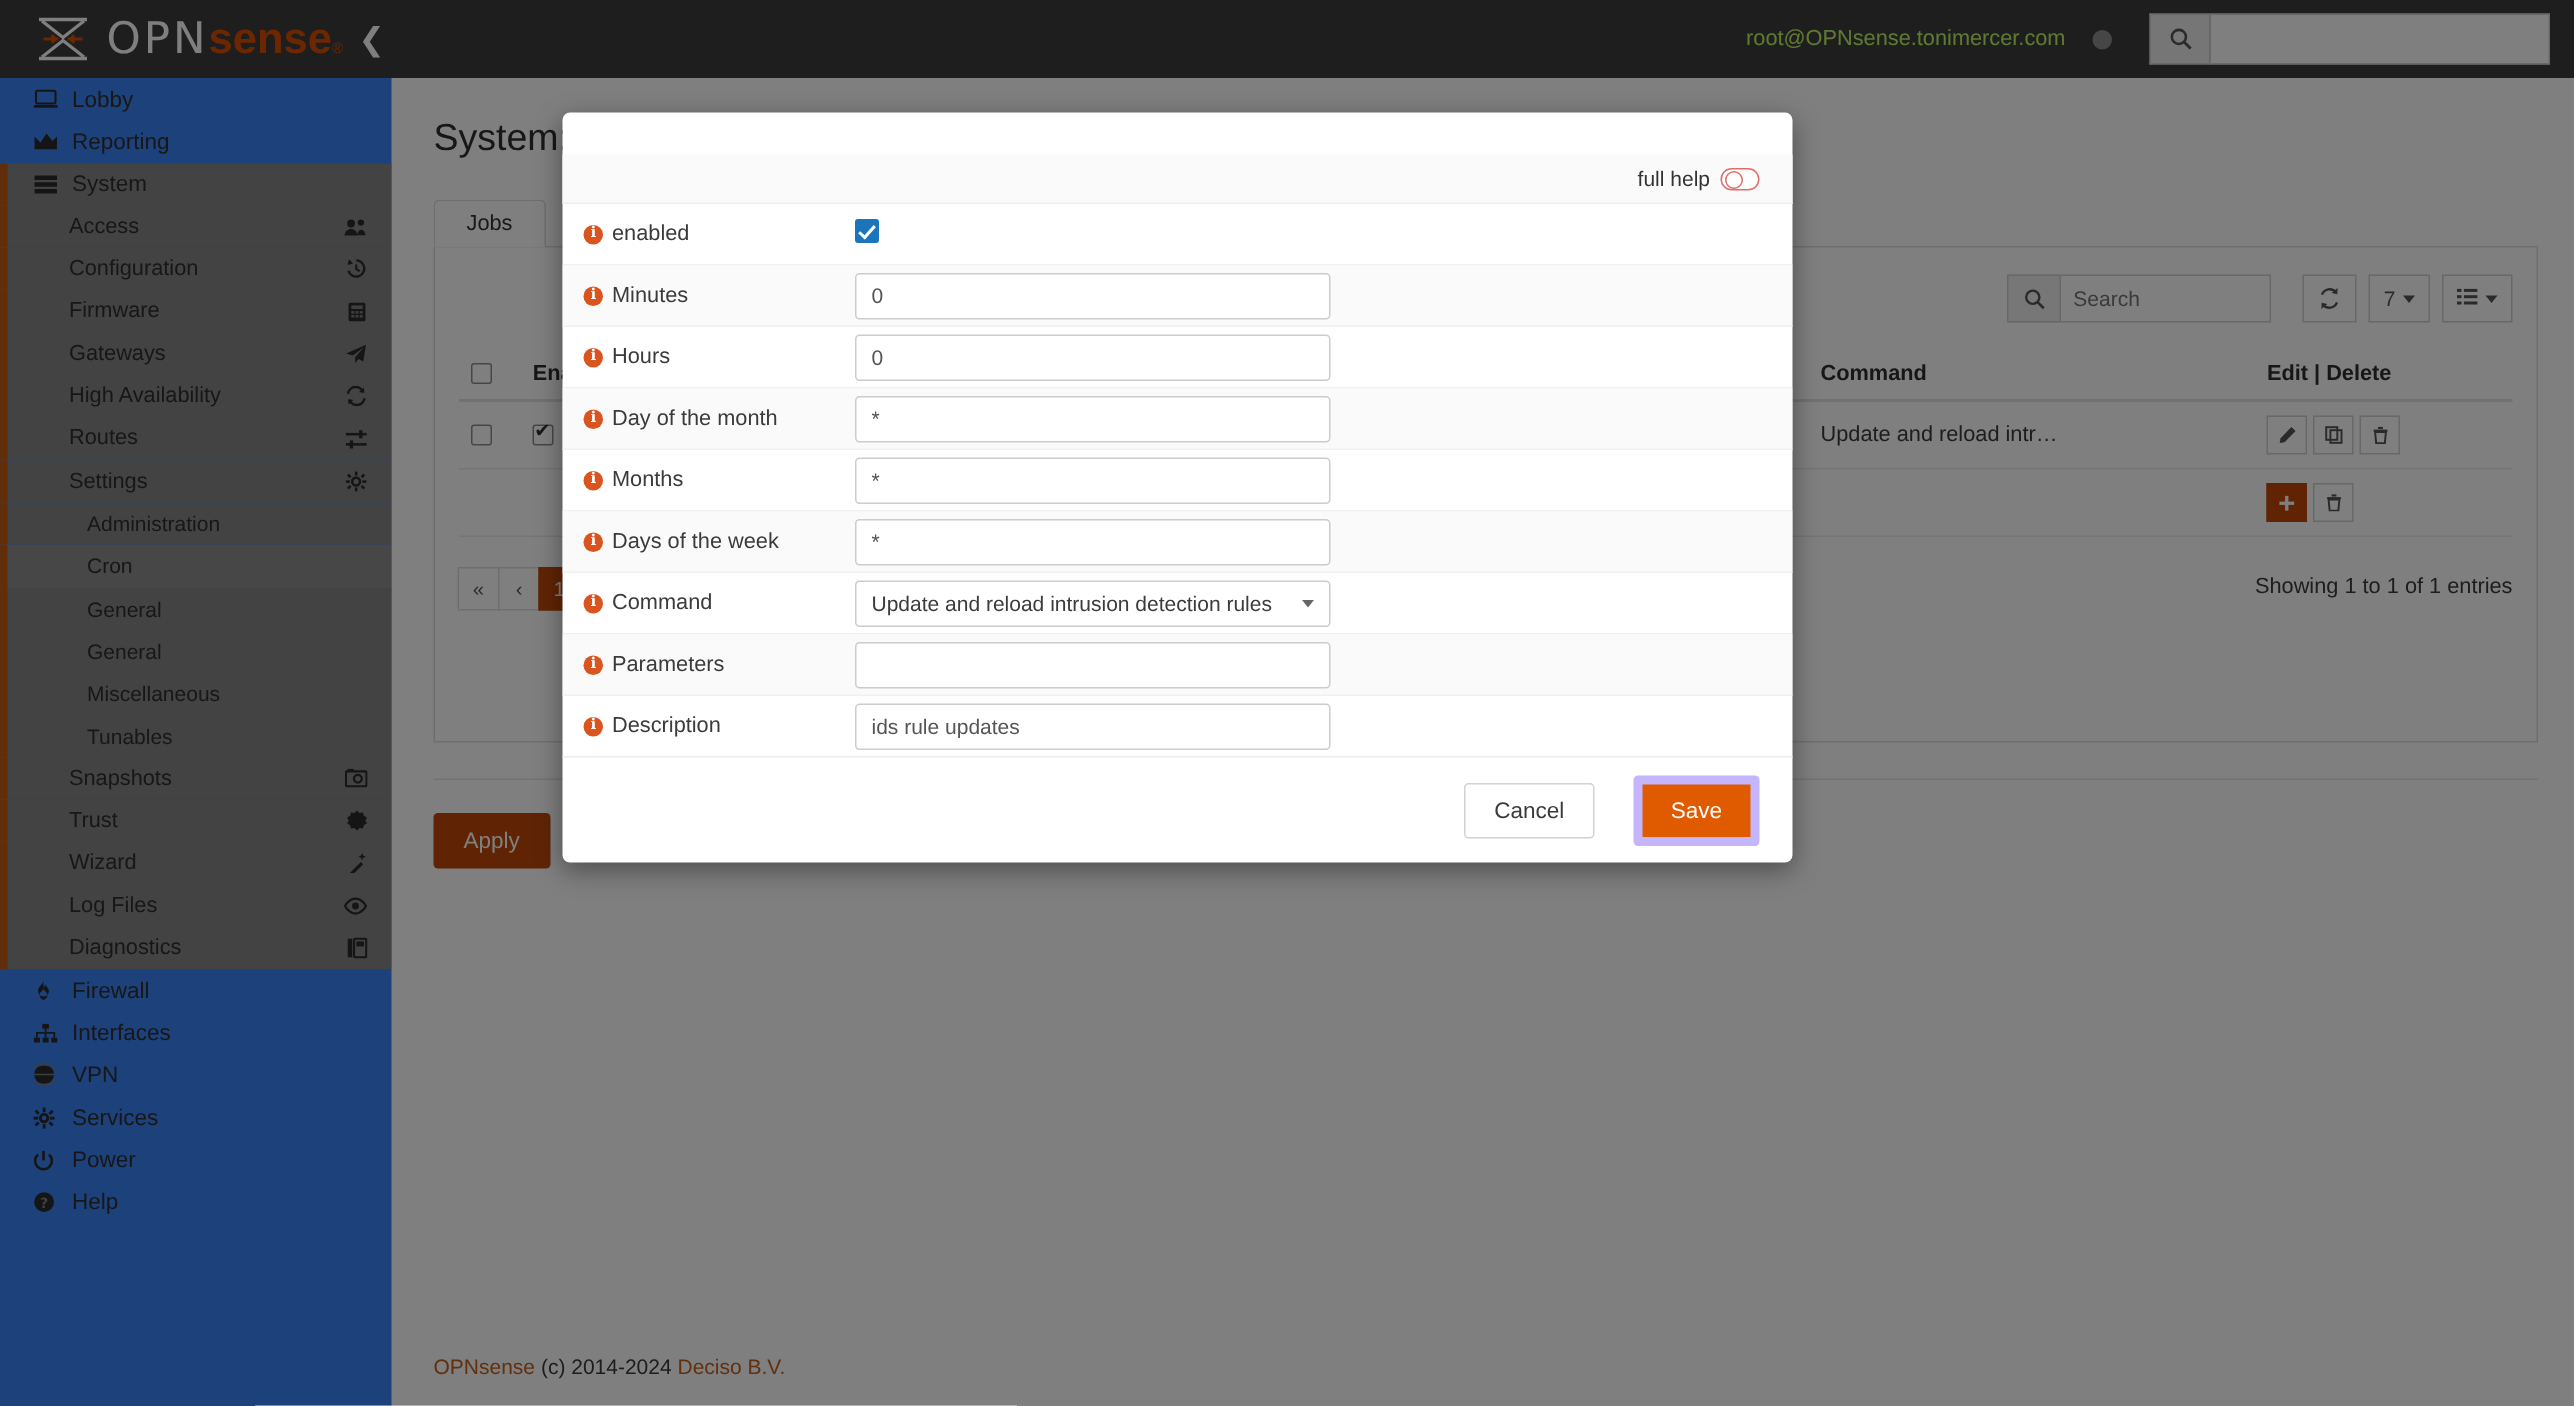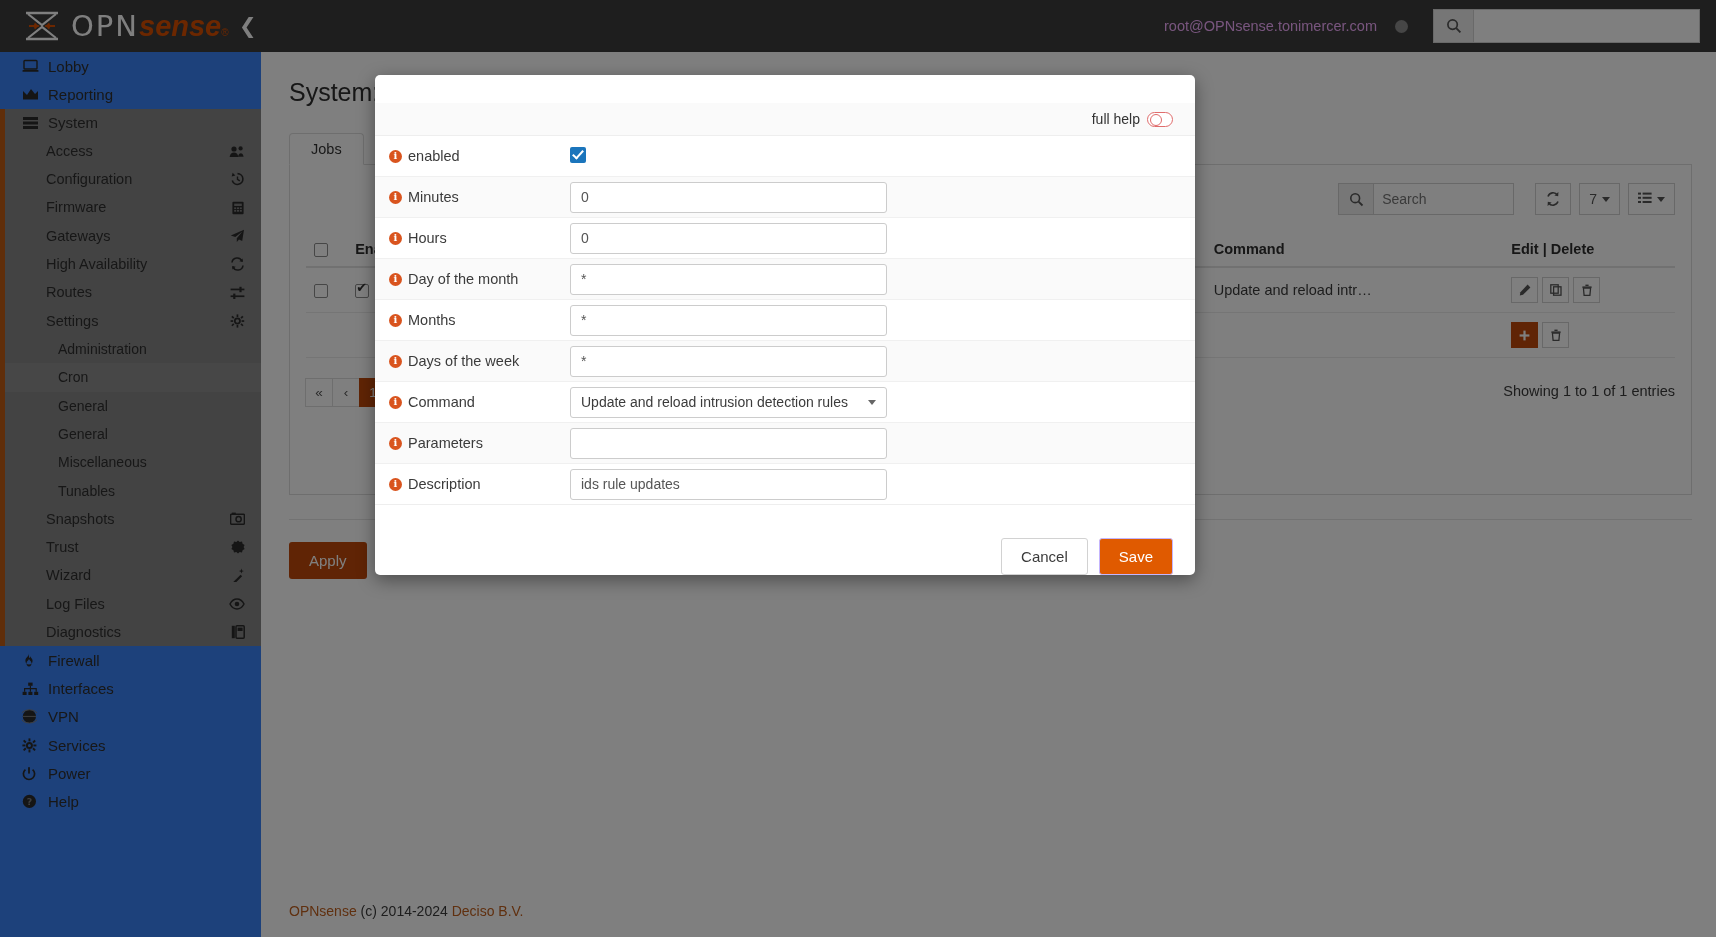--- a/index.html
+++ b/index.html
@@ -18,30 +18,30 @@
   #topbar {
     position:absolute; top:0; left:0; width:1716px; height:52px;
     background:#3c3c3c; z-index:30;
     display:flex; align-items:center;
   }
   #logo-wrap { width:287px; height:52px; display:flex; align-items:center; padding-left:22px; }
   .logo-mark { width:40px; height:32px; position:relative; margin-right:9px; }
   .logo-mark svg { display:block; }
   .logo-text { font-size:29px; letter-spacing:0.5px; font-weight:400; line-height:1; display:flex; align-items:baseline;}
   .logo-opn { color:#ffffff; font-family:"DejaVu Sans", sans-serif; font-weight:400; letter-spacing:2px;}
-  .logo-sense { color:#d94f00; font-weight:bold; font-family:"Liberation Sans", sans-serif; letter-spacing:0px;font-style:italic;}
+  .logo-sense { color:#d94f00; font-weight:bold; font-family:"Liberation Sans", sans-serif; letter-spacing:0px;}
   .logo-reg { color:#d94f00; font-size:10px; vertical-align:super; }
   #collapse-btn {
     color:#ffffff; font-size:21px; line-height:1; margin-left:-58px;
     cursor:pointer; padding:6px 10px; font-family:"DejaVu Sans", sans-serif;
   }
   #topbar-right {
     margin-left:auto; display:flex; align-items:center; padding-right:16px; gap:0px;
   }
-  #username { color:#f0abfc; font-size:14.5px; margin-right:18px;margin-left:28px; }
+  #username { color:#bef264; font-size:14.5px; margin-right:18px;margin-left:28px; }
   #status-dot { width:13px; height:13px; border-radius:50%; background:#8c8c8c; margin-right:25px; }
   #searchbox { display:flex; height:34px; }
   #search-icon-btn {
     width:40px; background:#ececec; border:1px solid #d2d2d2; border-right:none;
     display:flex; align-items:center; justify-content:center; color:#555; cursor:pointer;
   }
   #search-input {
     width:227px; border:1px solid #d2d2d2; background:#ffffff; outline:none;
     font-family:"Liberation Sans", sans-serif; font-size:14px; padding:0 9px; color:#333;
   }
@@ -214,29 +214,29 @@
   }
   .cbx {
     width:16px; height:16px; background:#1b75bc; border-radius:2px; position:relative;
     cursor:pointer; display:inline-block;
   }
   .cbx::after {
     content:""; position:absolute; left:5px; top:1.5px; width:4px; height:9px;
     border:solid #ffffff; border-width:0 2px 2px 0; transform:rotate(42deg);
   }
   #modal-foot {
-    height:71px; display:flex; align-items:flex-end; justify-content:flex-end;
-    padding-right:22px; gap:11px; border-top:1px solid #eeeeee;
+    height:71px; display:flex; align-items:center; justify-content:flex-end;
+    padding-right:22px; gap:26px; border-top:1px solid #eeeeee;
   }
   .btn {
     font-size:15px; padding:9px 19px; border-radius:3px; cursor:pointer;
     font-family:"Liberation Sans", sans-serif;
   }
   .btn-cancel { background:#ffffff; border:1px solid #d2d2d2; color:#3b3b3b; }
-  .btn-save { background:#e05a00; border:1px solid #c4b5fd; color:#ffffff; }
+  .btn-save { background:#e05a00; border:6px solid #c4b5fd; color:#ffffff; }
 </style>
 </head>
 <body>
 
 <div id="topbar">
   <div id="logo-wrap">
     <span class="logo-mark">
       <svg width="40" height="32" viewBox="0 0 40 32">
         <path d="M4 3 h32 M4 29 h32" stroke="#ffffff" stroke-width="2.4" fill="none"></path>
         <path d="M6 4 L20 15 L34 4" stroke="#ffffff" stroke-width="2.2" fill="none"></path>

